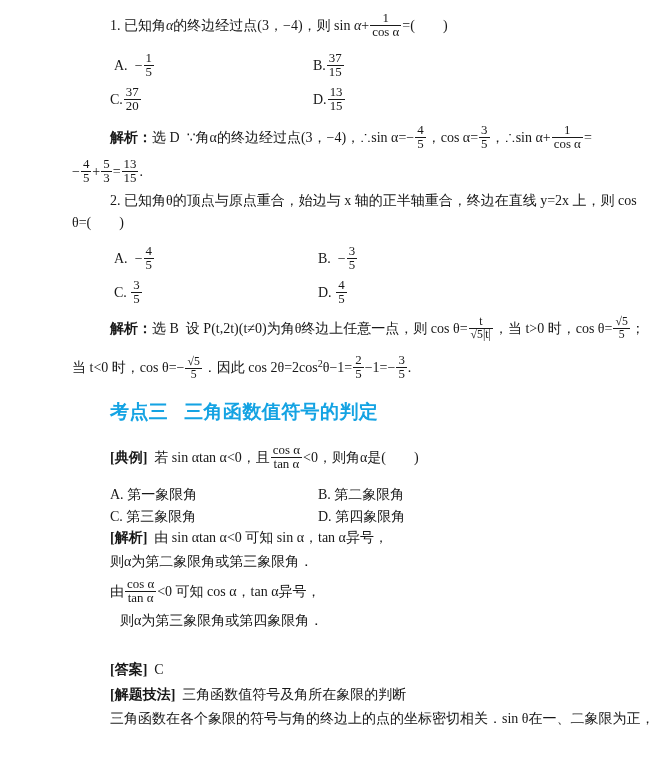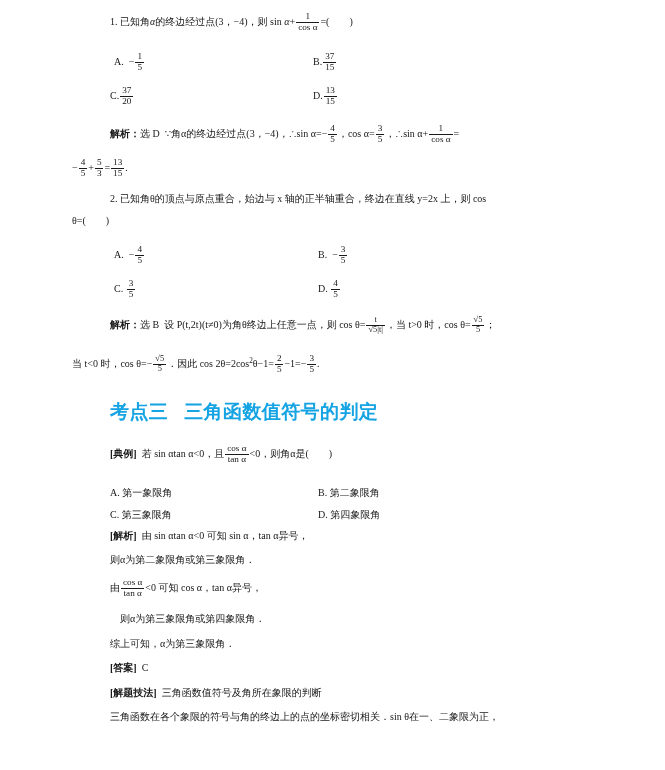--- a/index.html
+++ b/index.html
@@ -17,21 +17,21 @@
   }
   .page {
     position: relative;
     width: 665px;
     height: 770px;
     padding: 0;
   }
   
   .blk {
     position: absolute;
-    font-size: 10px;
+    font-size: 14px;
     line-height: 1.35;
     color: #171717;
     white-space: nowrap;
   }
   .it { font-style: italic; }
   .frac {
     display: inline-block;
     vertical-align: -0.48em;
     text-align: center;
     font-size: 0.92em;
@@ -155,23 +155,20 @@
   </div>
   <div class="blk" style="left:110px; top:553px;">
     <span>则α为第二象限角或第三象限角．</span>
   </div>
   <div class="blk" style="left:110px; top:578px;">
     <span>由</span><span class="frac"><span class="num">cos α</span><span class="den">tan α</span></span><span>&lt;0 可知 cos α，tan α异号，</span>
   </div>
   <div class="blk" style="left:110px; top:612px;margin-left:10px;">
     <span>则α为第三象限角或第四象限角．</span>
   </div>
-  <div class="blk" style="left:110px; top:637px;">
-    <span>综上可知，α为第三象限角．</span>
-  </div>
 
   <div class="blk" style="left:110px; top:661px;">
     <span class="tag">[答案]</span>&nbsp;&nbsp;<span>C</span>
   </div>
 
   <div class="blk" style="left:110px; top:686px;">
     <span class="tag">[解题技法]</span>&nbsp;&nbsp;<span>三角函数值符号及角所在象限的判断</span>
   </div>
   <div class="blk" style="left:110px; top:710px;">
     <span>三角函数在各个象限的符号与角的终边上的点的坐标密切相关．sin θ在一、二象限为正，</span>

